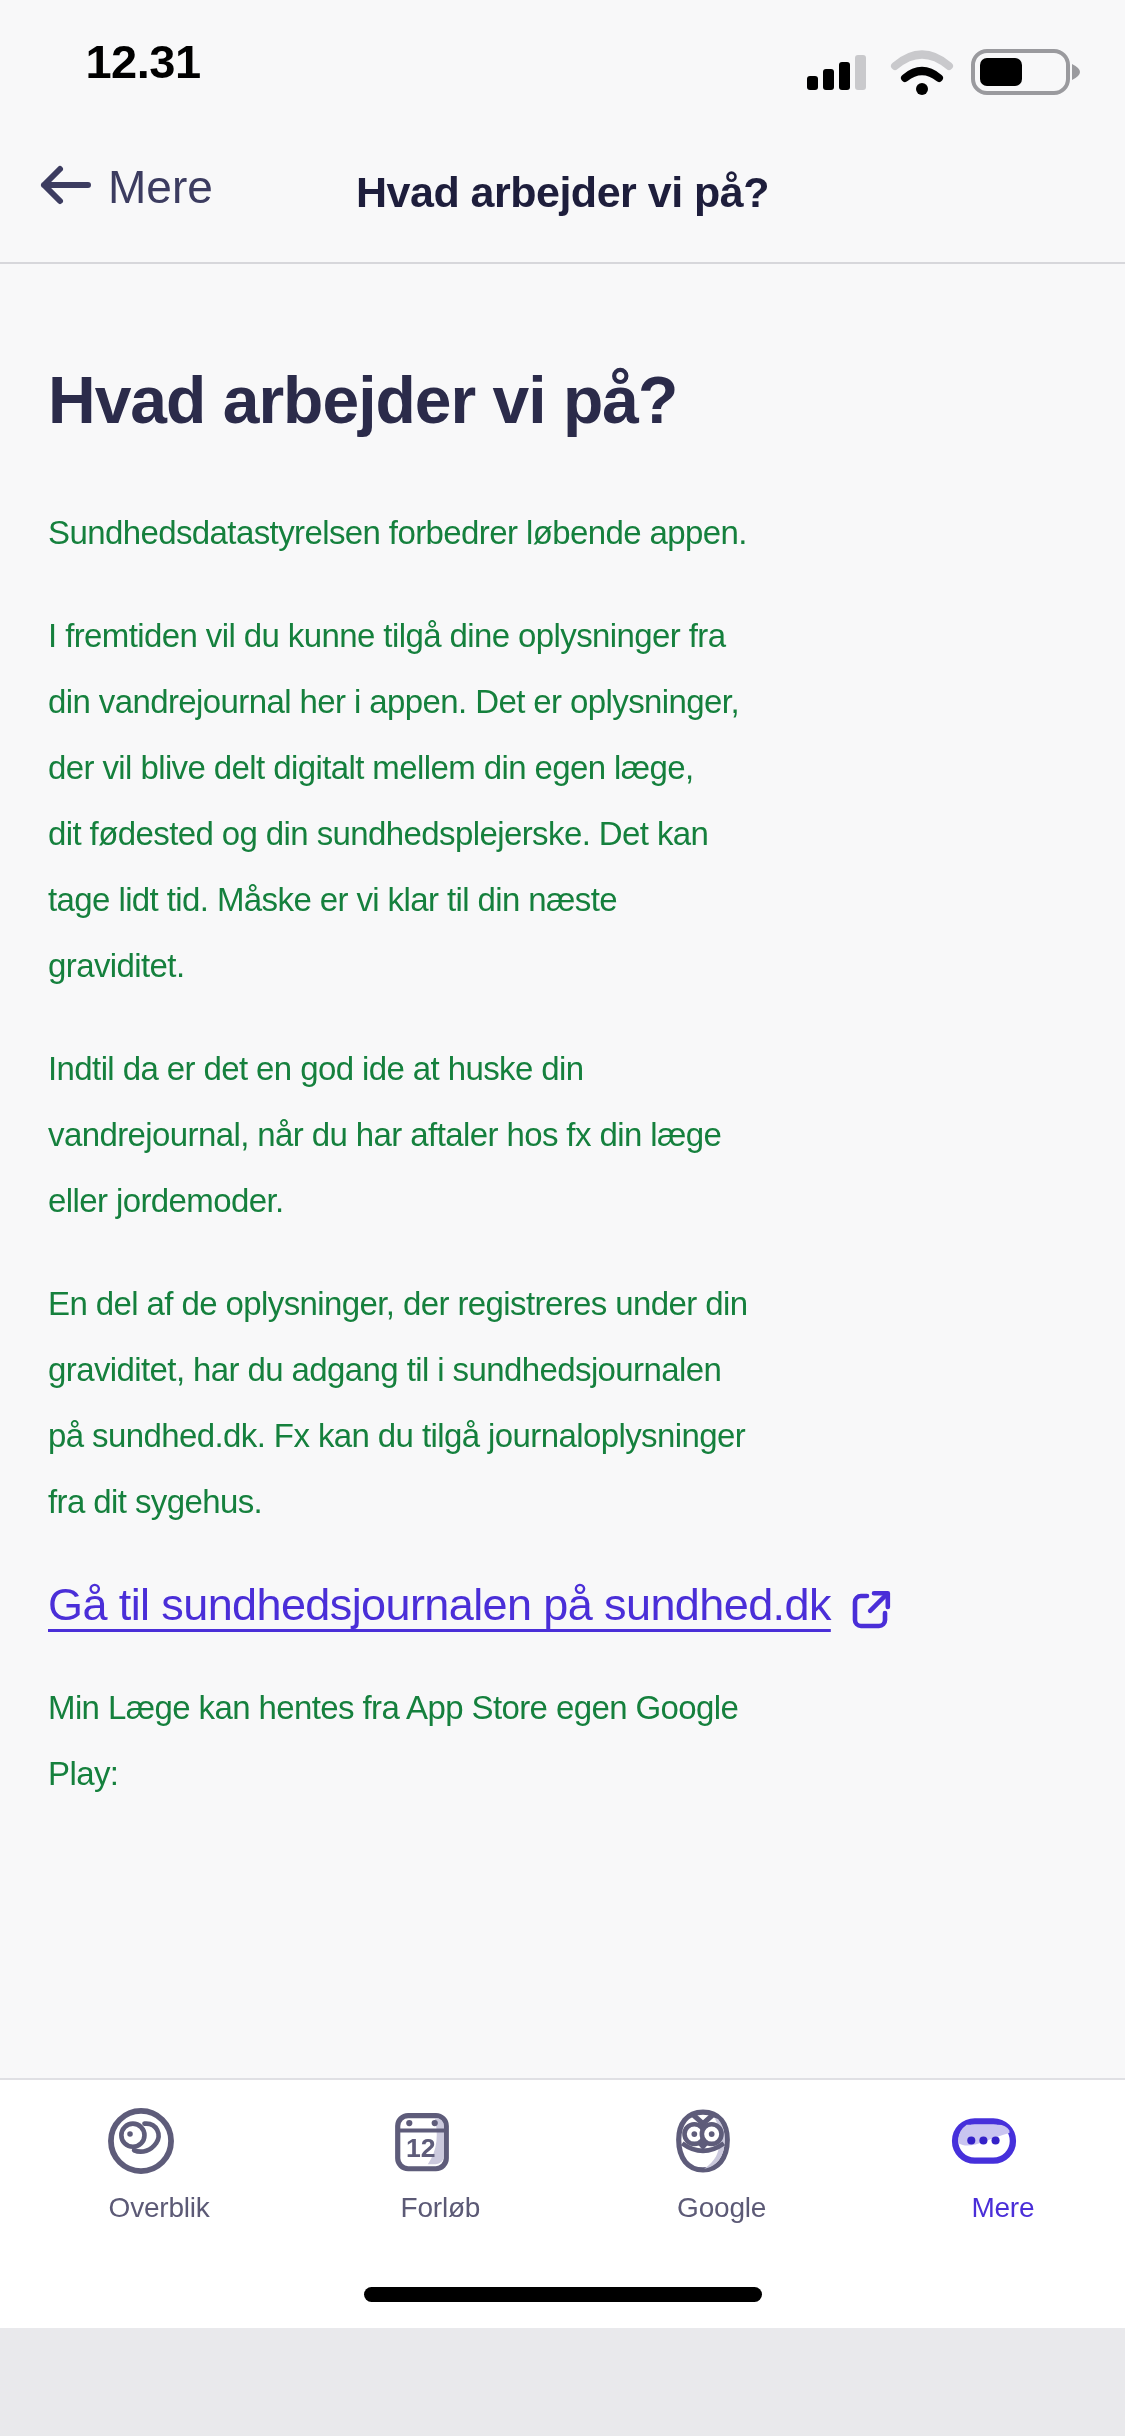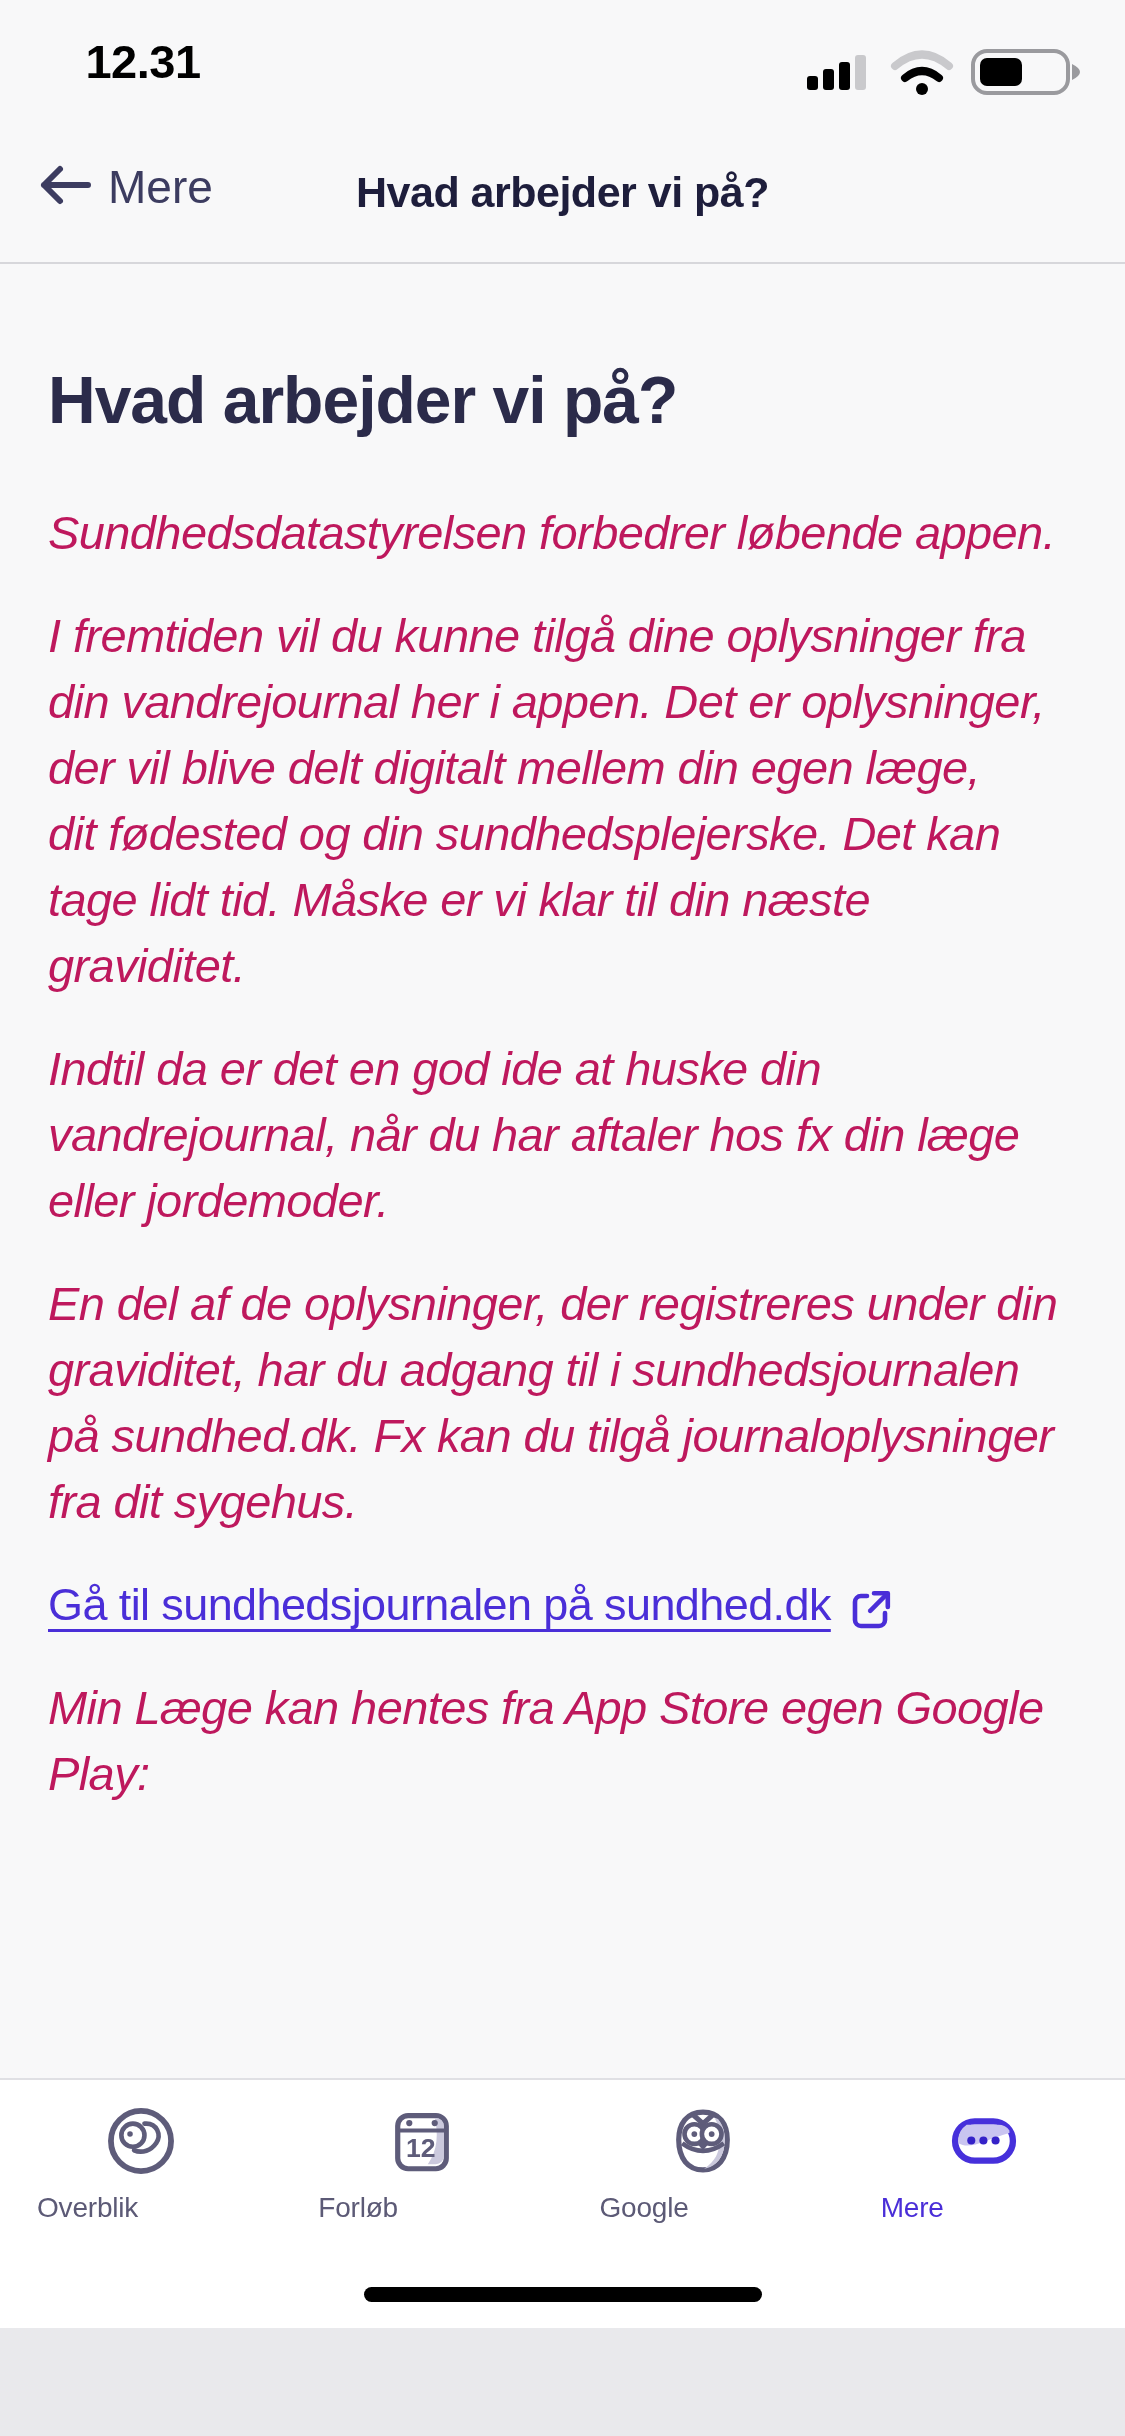--- a/index.html
+++ b/index.html
@@ -35,38 +35,38 @@
   
   .content {
     position:absolute; top:264px; left:0; width:100%; height:1922px;
     padding:0 48px; overflow:hidden;
   }
   .content h1 {
     margin:100px 0 64px 0; font-size:66px; line-height:72px; font-weight:700;
     color:#2b2b4a; letter-spacing:-1px;
   }
   .para {
-    margin:37px 0 0 0; font-size:47px; line-height:66px;
-    letter-spacing:-0.6px; color:#be185d; white-space:pre-line;font-style:italic;
+    margin:37px 0 0 0; font-size:33px; line-height:66px;
+    letter-spacing:-0.6px; color:#15803d; white-space:pre-line;
   }
   .para:first-of-type { margin-top:0; }
   .link-row { margin-top:37px; display:flex; align-items:flex-end; }
   .ext-link {
     font-size:45px; line-height:66px; letter-spacing:-0.6px; color:#4a2ed8;
     text-decoration:underline; text-decoration-thickness:3px; text-underline-offset:9px;
     cursor:pointer;
   }
   .ext-link-icon { margin-left:16px; flex:0 0 auto; }
   
   .tab-bar {
     position:absolute; left:0; bottom:0; width:100%; height:250px;
     background:#ffffff; border-top:2px solid #e0e0e4;
     display:flex;
   }
-  .tab { flex:1 1 0; display:flex; flex-direction:column; cursor:pointer; }
+  .tab { flex:1 1 0; display:flex; flex-direction:column; align-items:center; cursor:pointer; }
   .tab-icon { margin-top:22px; height:78px; display:flex; align-items:center; justify-content:center; }
   .tab-label { margin-top:12px; font-size:28px; color:#5c5a76; letter-spacing:-0.2px;margin-left:37px; }
   .tab.active .tab-label { color:#4a2ed8; }
   .home-indicator {
     position:absolute; bottom:26px; left:50%; transform:translateX(-50%);
     width:398px; height:15px; border-radius:8px; background:#000; z-index:5; cursor:grab;
   }
 </style>
 </head>
 <body>

